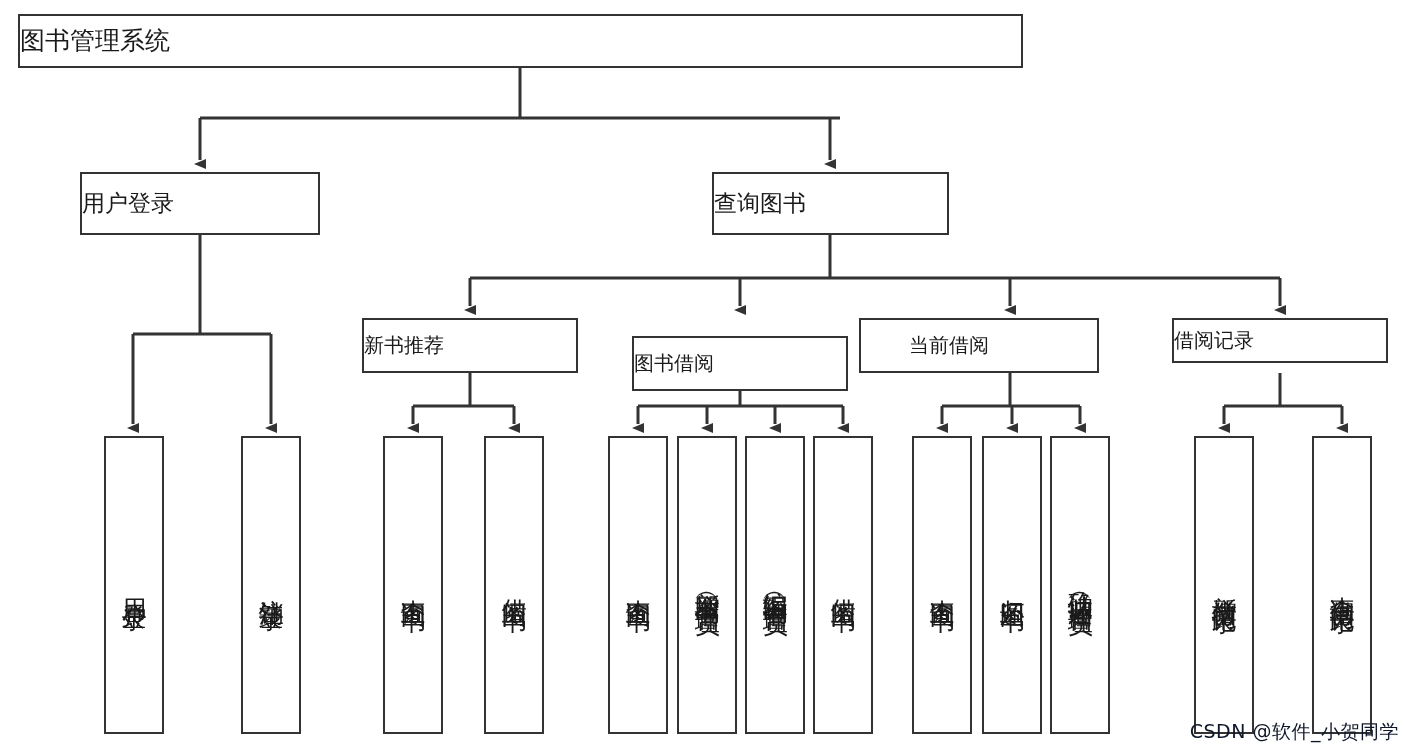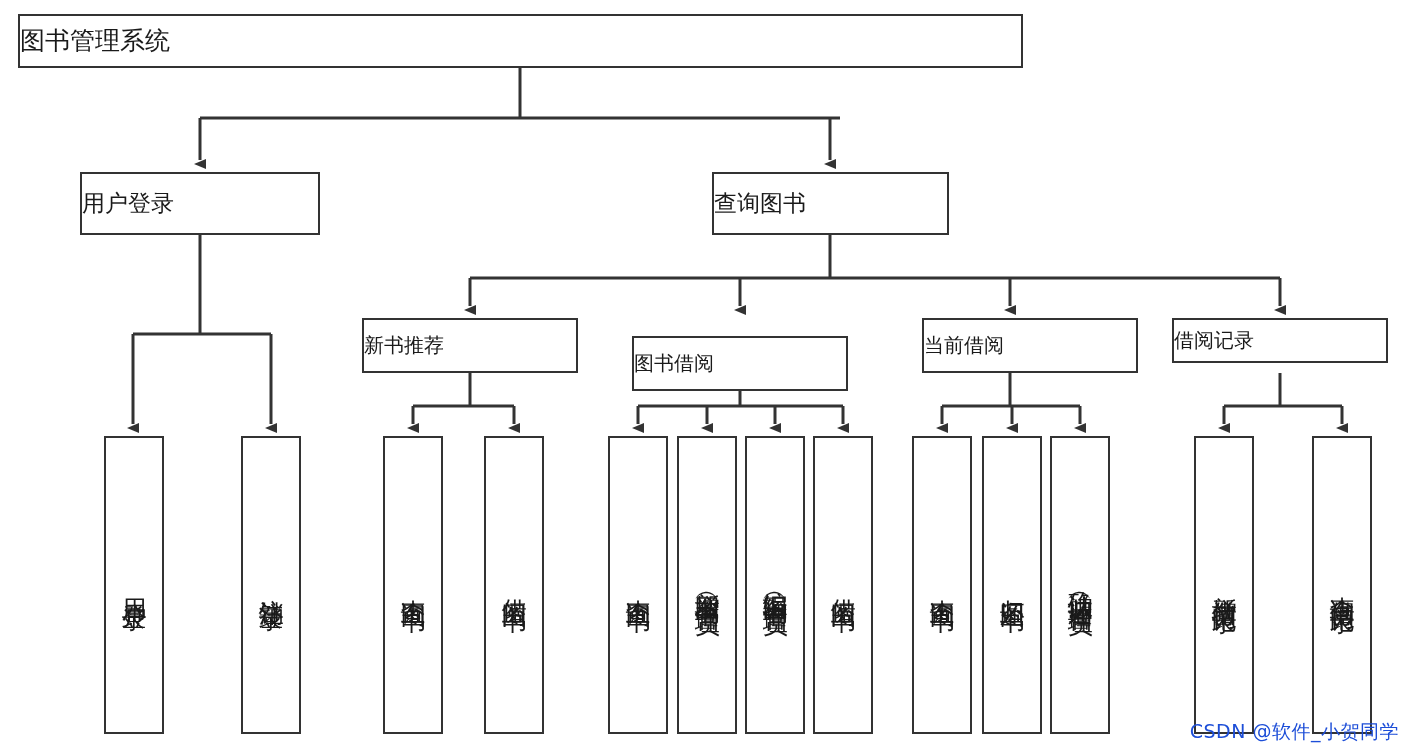--- a/index.html
+++ b/index.html
@@ -60,21 +60,21 @@
     writing-mode: vertical-rl;
     text-orientation: upright;
     letter-spacing: 3px;
     display: block;
   }
   .watermark {
     position: absolute;
     right: 6px;
     bottom: 2px;
     font-size: 19px;
-    color: #1d4ed8;
+    color: #0f172a;
     white-space: nowrap;
     letter-spacing: 0.5px;
   }
 </style>
 </head>
 <body>
 
 <div id="canvas">
 
   <svg id="wires" viewBox="0 0 1405 747" width="1405" height="747" xmlns="http://www.w3.org/2000/svg">
@@ -137,21 +137,21 @@
   <div class="node level1" style="left: 712px; top: 172px; width: 237px; height: 63px;">
     <span>查询图书</span>
   </div>
 
   <div class="node level2" style="left: 362px; top: 318px; width: 216px; height: 55px;">
     <span>新书推荐</span>
   </div>
   <div class="node level2" style="left: 632px; top: 336px; width: 216px; height: 55px;">
     <span>图书借阅</span>
   </div>
-  <div class="node level2" style="left: 922px; top: 318px; width: 216px; height: 55px;">
+  <div class="node level2" style="left: 859px; top: 318px; width: 240px; height: 55px; padding-left: 48px;">
     <span>当前借阅</span>
   </div>
   <div class="node level2" style="left: 1172px; top: 318px; width: 216px; height: 45px;">
     <span>借阅记录</span>
   </div>
 
   <div class="node leaf" style="left: 104px; top: 436px; width: 60px; height: 298px;">
     <span class="leaf-label">用户登录</span>
   </div>
   <div class="node leaf" style="left: 241px; top: 436px; width: 60px; height: 298px;">

